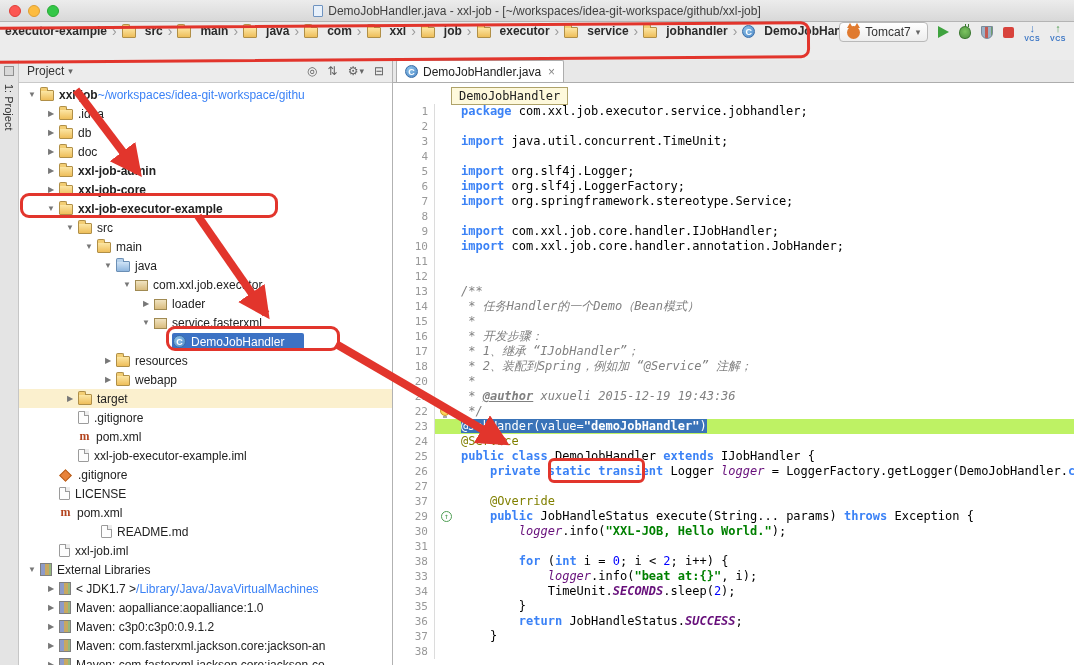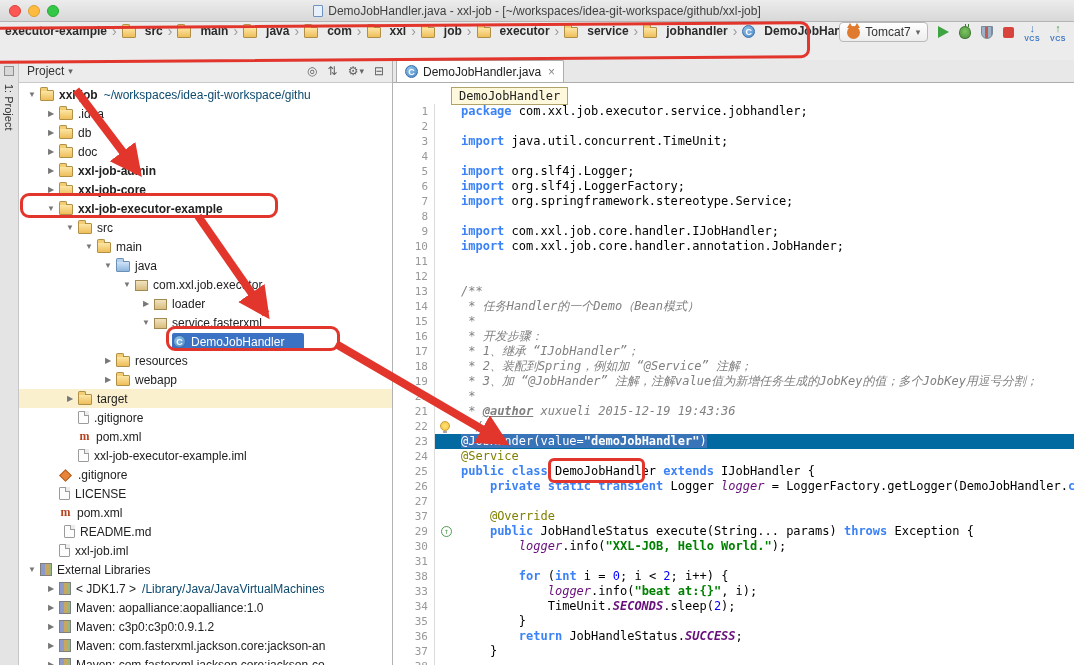--- a/index.html
+++ b/index.html
@@ -60,21 +60,21 @@
   .ph-title{display:flex;align-items:center;gap:4px;flex:1}
   .ph-icons{display:flex;gap:10px;color:#5E5E5E;font-size:12px;align-items:center}
   .ph-icons .gear{display:flex;align-items:center;gap:1px}
   .tree{flex:1;overflow:hidden;font-size:12px;padding-top:2px}
   .trow{height:19px;display:flex;align-items:center;white-space:nowrap}
   .trow.excluded{background:#FBF0CE}
   .tarrow{width:14px;flex:none;font-size:8px;color:#777;text-align:center}
   .tcontent{display:inline-flex;align-items:center;height:17px;padding:0 3px 0 1px;border-radius:2px}
   .tcontent.sel-chip{background:#3C72C4;color:#FFF;padding-right:20px}
   .tlabel.b{font-weight:bold}
-  .textra{color:#0c4a6e;margin-left:6px}
+  .textra{color:#3b82f6;margin-left:0}
 
   
   .icn{display:inline-block;flex:none;margin-right:5px;position:relative}
   .icn-folder{width:14px;height:11px;background:linear-gradient(#FCE6A4,#EEBE5A);
     border:1px solid #B08F47;border-radius:1px;margin-top:2px}
   .icn-folder::before{content:"";position:absolute;top:-4px;left:-1px;width:6px;height:3px;
     background:#F3CE74;border:1px solid #B08F47;border-bottom:none;border-radius:2px 2px 0 0}
   .icn-src{width:14px;height:11px;background:linear-gradient(#CFE3F6,#8FB6DE);
     border:1px solid #6B8FB5;border-radius:1px;margin-top:2px}
   .icn-src::before{content:"";position:absolute;top:-4px;left:-1px;width:6px;height:3px;
@@ -99,21 +99,21 @@
   .tabbar{height:23px;background:#E8E8E8;border-bottom:1px solid #ADADAD;display:flex;
     align-items:flex-end;padding-left:3px}
   .tab{display:inline-flex;align-items:center;gap:5px;background:#FFF;border:1px solid #ADADAD;
     border-bottom:none;height:22px;padding:0 8px;font-size:12px;color:#222;border-radius:2px 2px 0 0}
   .tab .icn-class{margin-right:0}
   .tab-close{color:#888;font-size:12px;margin-left:2px}
   .editor-chip{position:absolute;left:58px;top:27px;border:1px solid #AFA36A;background:#FEF9DC;
     font-family:"DejaVu Sans Mono",monospace;font-size:12px;padding:0 7px;height:18px;line-height:16px;color:#222;z-index:5}
   .code{position:absolute;left:0;top:44px;right:0;bottom:0;font-family:"DejaVu Sans Mono",monospace;font-size:12px}
   .crow{display:flex;height:15px;line-height:15px}
-  .crow.caret{background:#0369a1}
+  .crow.caret{background:#bef264}
   .ln{width:42px;flex:none;text-align:right;padding-right:6px;color:#999;font-size:11px;
     border-right:1px solid #DCDCDC;background:#FFF}
   .gut{width:26px;flex:none;position:relative}
   .src{white-space:pre;flex:1;overflow:hidden;min-width:0;color:#000}
   .kw{color:#3b82f6;font-weight:bold}
   .str{color:#008000;font-weight:bold}
   .num{color:#0000FF}
   .doc{color:#808080;font-style:italic}
   .dtag{color:#808080;font-style:italic;font-weight:bold;text-decoration:underline}
   .ann{color:#808000}
@@ -403,21 +403,21 @@
               <span class="tlabel">LICENSE</span>
             </span>
           </div>
           <div class="trow" style="padding-left: 25px;">
             <span class="tarrow"></span>
             <span class="tcontent">
               <span class="icn icn-maven">m</span>
               <span class="tlabel">pom.xml</span>
             </span>
           </div>
-          <div class="trow" style="padding-left: 30px;">
+          <div class="trow" style="padding-left: 19px; margin-left: 48px;">
             <span class="tarrow"></span>
             <span class="tcontent">
               <span class="icn icn-file"></span>
               <span class="tlabel">README.md</span>
             </span>
           </div>
           <div class="trow" style="padding-left: 25px;">
             <span class="tarrow"></span>
             <span class="tcontent">
               <span class="icn icn-file"></span>
@@ -562,25 +562,20 @@
           </div>
           <div class="crow">
             <span class="ln">17</span>
             <span class="gut"></span>
             <span class="src"><span class="doc"> * 1、继承 “IJobHandler”；</span></span>
           </div>
           <div class="crow">
             <span class="ln">18</span>
             <span class="gut"></span>
             <span class="src"><span class="doc"> * 2、装配到Spring，例如加 “@Service” 注解；</span></span>
-          </div>
-          <div class="crow">
-            <span class="ln">19</span>
-            <span class="gut"></span>
-            <span class="src"><span class="doc"> * 3、加 “@JobHander” 注解，注解value值为新增任务生成的JobKey的值；多个JobKey用逗号分割；</span></span>
           </div>
           <div class="crow">
             <span class="ln">20</span>
             <span class="gut"></span>
             <span class="src"><span class="doc"> *</span></span>
           </div>
           <div class="crow">
             <span class="ln">21</span>
             <span class="gut"></span>
             <span class="src"><span class="doc"> * </span><span class="dtag">@author</span><span class="doc"> xuxueli 2015-12-19 19:43:36</span></span>

